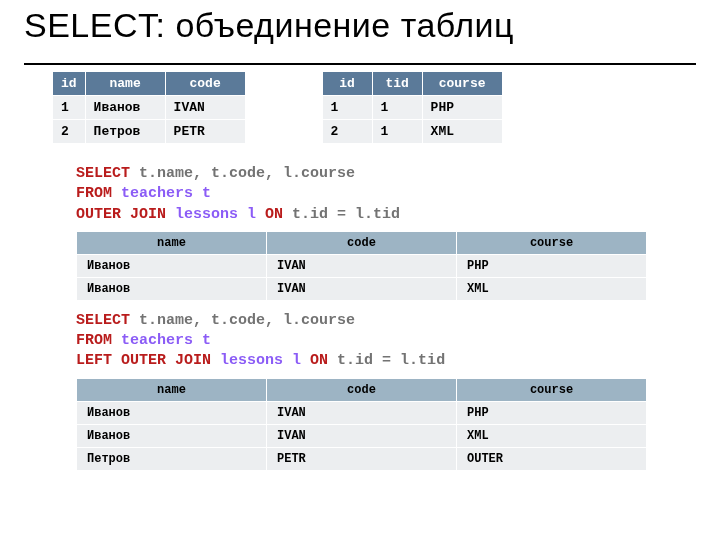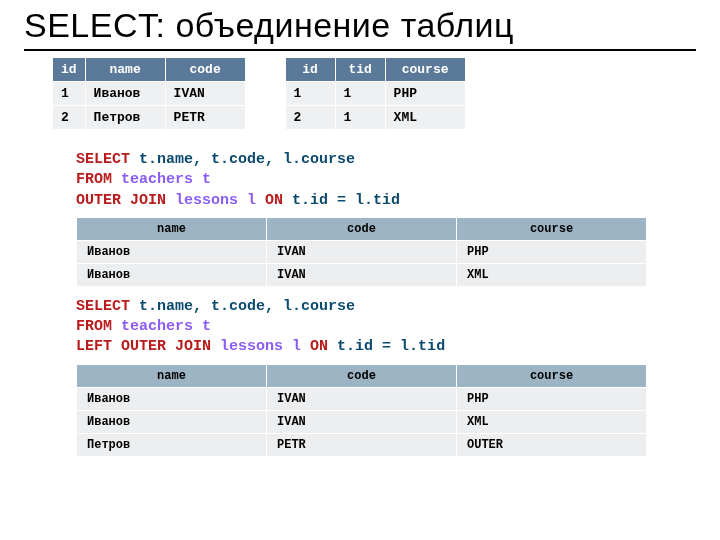--- a/index.html
+++ b/index.html
@@ -10,26 +10,26 @@
     background: #ffffff;
     font-family: Arial, Helvetica, sans-serif;
     color: #000;
     padding: 0 24px 16px 24px;
   }
   .title {
     font-size: 34px;
     font-weight: 400;
     margin: 6px 0 6px 0;
     border-bottom: 2px solid #000;
-    padding-bottom: 4px;
+    padding-bottom: 18px;
     letter-spacing: 0.5px;
   }
   .top-tables {
     display: flex;
-    gap: 39px;
+    gap: 76px;
     padding-left: 28px;
     margin-bottom: 20px;
   }
   table.sql {
     border-collapse: collapse;
     font-family: "Courier New", monospace;
     font-size: 13px;
   }
   table.sql th {
     background: #5b7a99;
@@ -75,21 +75,21 @@
   .query {
     font-family: "Courier New", monospace;
     font-size: 15px;
     font-weight: bold;
     line-height: 1.35;
     padding-left: 52px;
     margin: 10px 0 6px 0;
     white-space: pre;
   }
   .kw { color: #b91c1c; }
-  .op { color: #0c4a6e; }
+  .op { color: #737373; }
   .id { color: #8b5cf6; }
 </style>
 </head>
 <body>
 
 <div class="title">SELECT: объединение таблиц</div>
 
 <div class="top-tables">
 
   <table class="sql narrow">

